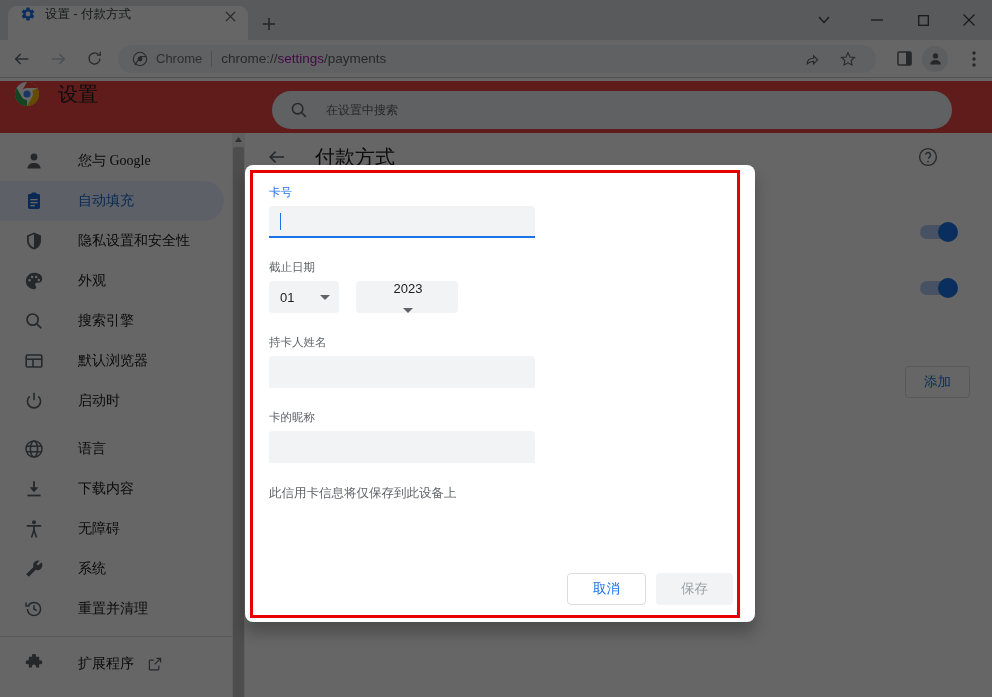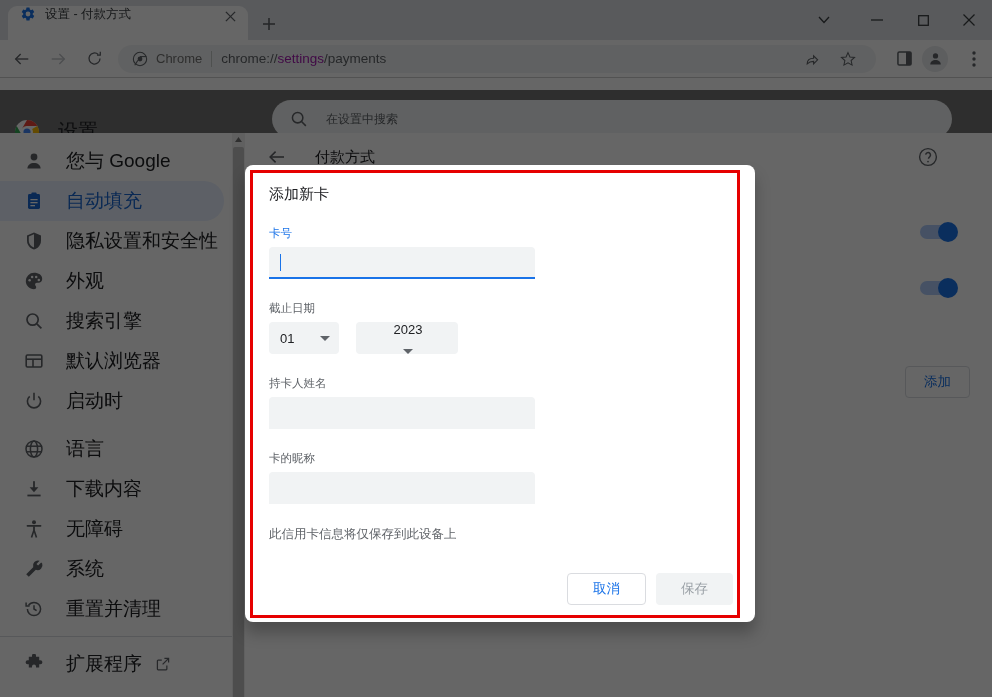--- a/index.html
+++ b/index.html
@@ -68,22 +68,22 @@
   .avatar-btn {
     width: 26px; height: 26px; border-radius: 50%; background: #e8eaed;
     display: flex; align-items: center; justify-content: center; margin: 0 4px;
     color: #5f6368;
   }
   .chrome-bottom-line { position: absolute; left:0; top:77px; width:992px; height:1px; background:#ccc; }
 
   
   .page { position: absolute; left: 0; top: 78px; width: 992px; height: 619px; background: #fff; overflow: hidden; }
   .settings-header {
-    position: absolute; left: 0; top: 12px; width: 992px; height: 55px; background: #737373;
-    display: flex; align-items: flex-end;
+    position: absolute; left: 0; top: 3px; width: 992px; height: 55px; background: #ef4444;
+    display: flex; align-items: flex-start;
   }
   .g-logo { width: 26px; height: 26px; margin-left: 14px; flex: 0 0 26px; }
   .settings-title { font-size: 20px; color: #202124; margin-left: 18px; }
   .search-box {
     position: absolute; left: 272px; top: 10px; width: 680px; height: 38px;
     background: #f1f3f4; border-radius: 19px; display: flex; align-items: center;
     padding: 0 18px;
   }
   .search-icon { width: 18px; height: 18px; color: #5f6368; flex: 0 0 18px; }
   .search-ph { margin-left: 18px; font-size: 12px; color: #5f6368; }
@@ -93,21 +93,21 @@
     position: absolute; left: 0; top: 55px; width: 232px; height: 564px; background: #fff;
     padding-top: 8px;
   }
   .nav-item {
     display: flex; align-items: center; height: 40px; margin: 0 8px 0 0;
     border-radius: 0 20px 20px 0; padding-left: 24px; color: #202124;
   }
   .nav-item.selected { background: #e8f0fe; color: #1967d2; }
   .nav-item.selected .nav-icon { color: #1967d2; }
   .nav-icon { width: 20px; height: 20px; flex: 0 0 20px; color: #5f6368; }
-  .nav-label { margin-left: 22px; font-size: 19px; white-space: nowrap; }
+  .nav-label { margin-left: 34px; font-size: 14px; white-space: nowrap; font-family: Liberation Serif, serif; }
   .nav-gap { height: 8px; }
   .nav-sep { height: 1px; background: #dadce0; margin: 7px 0 7px 0; }
   .ext-icon { width: 14px; height: 14px; margin-left: 14px; color: #5f6368; flex:0 0 14px; }
 
   
   .side-scroll {
     position: absolute; left: 232px; top: 55px; width: 13px; height: 564px;
     background: #f1f1f1;
   }
   .ss-arrow {
@@ -121,21 +121,21 @@
 
   
   .content {
     position: absolute; left: 245px; top: 55px; width: 747px; height: 564px; background: #fff;
     overflow: hidden;
   }
   .content-head {
     display: flex; align-items: center; height: 48px; padding: 0 22px;
   }
   .back-arrow { width: 20px; height: 20px; color: #5f6368; flex:0 0 20px; }
-  .content-title { margin-left: 28px; font-size: 15px; color: #202124; }
+  .content-title { margin-left: 28px; font-size: 20px; color: #202124; }
   .help-icon { position: absolute; right: 54px; top: 14px; width: 20px; height: 20px; color: #5f6368; }
   .toggle {
     position: absolute; width: 34px; height: 14px; border-radius: 7px; background: #aecbfa;
   }
   .toggle::after {
     content: ""; position: absolute; right: -4px; top: -3px;
     width: 20px; height: 20px; border-radius: 50%; background: #1a73e8;
   }
   .add-btn {
     position: absolute; border: 1px solid #dadce0; border-radius: 4px;
@@ -464,21 +464,20 @@
       <div class="add-btn" style="right:22px; top:233px; width:65px; height:32px;">
         <span>添加</span>
       </div>
     </div>
   </div>
 
   <div class="overlay"></div>
 
   <div class="dialog">
     <div class="dlg-inner">
-      <div class="dlg-title">添加新卡</div>
 
       <div class="field-block">
         <div class="field-label focused">卡号</div>
         <div class="text-input focused">
           <span class="caret"></span>
         </div>
       </div>
 
       <div class="field-block">
         <div class="field-label">截止日期</div>

